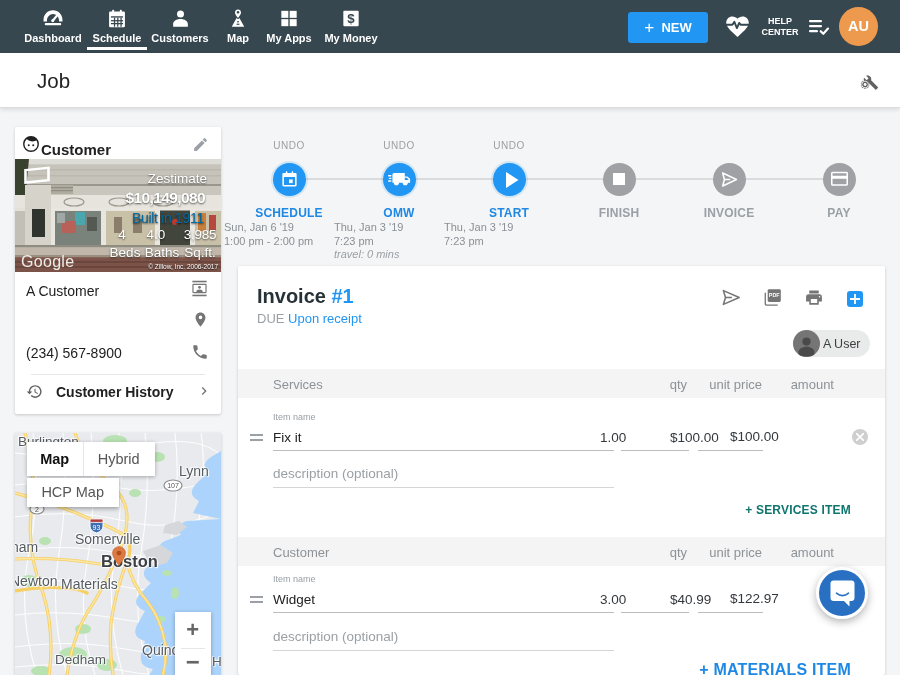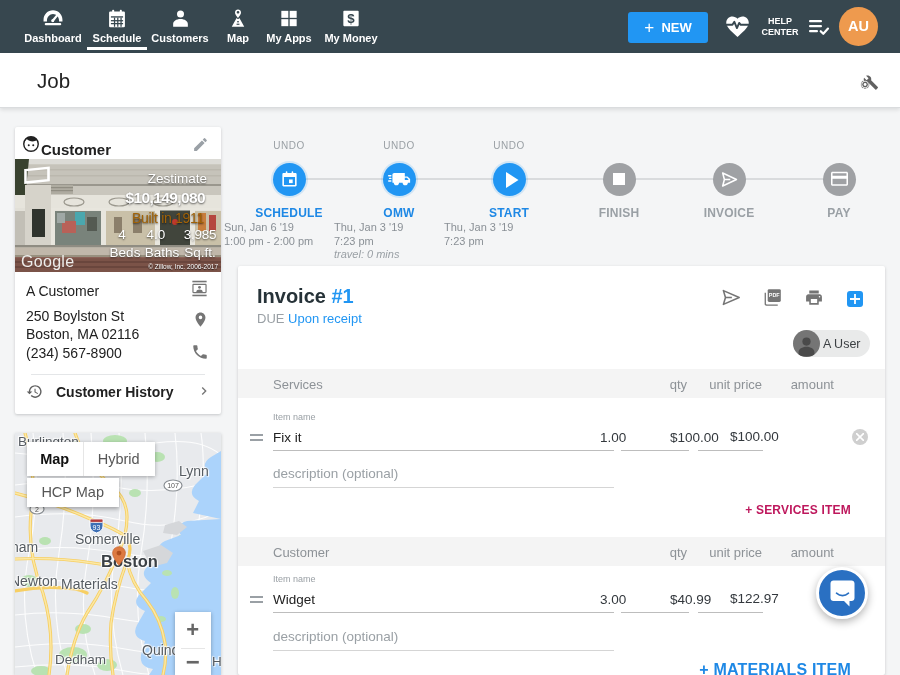--- a/index.html
+++ b/index.html
@@ -185,41 +185,40 @@
           <rect y="102" width="206" height="2"></rect>
           <rect y="107" width="206" height="2"></rect>
         </g>
     <rect y="98" width="206" height="1.2" fill="#8A6157"></rect>
   </svg>
   <svg class="abs" style="left:8px;top:7px;" width="28" height="20" viewBox="0 0 28 20">
     <path fill="none" stroke="#fff" stroke-width="2.6" d="M2.5 4.5 L25.5 2 L25.5 15.5 L2.5 18 Z" transform="scale(1,0.92)"></path>
   </svg>
   <div class="abs" style="right:14px;top:12px;color:#fff;font-size:13.5px;text-align:right;text-shadow:0 1px 2px rgba(0,0,0,.65);">Zestimate</div>
   <div class="abs" style="right:16px;top:30px;color:#fff;font-size:15.5px;font-weight:bold;letter-spacing:-.6px;text-align:right;text-shadow:0 1px 2px rgba(0,0,0,.65);">$10,149,080</div>
-  <div class="abs" style="right:17px;top:51px;color:#a16207;font-size:14px;letter-spacing:-.3px;text-align:right;text-shadow:0 1px 2px rgba(0,0,0,.65);">Built in 1911</div>
+  <div class="abs" style="right:17px;top:51px;color:#0369a1;font-size:14px;letter-spacing:-.3px;text-align:right;text-shadow:0 1px 2px rgba(0,0,0,.65);">Built in 1911</div>
   <div class="abs" style="left:92px;top:68px;width:30px;color:#fff;font-size:13.5px;text-align:center;text-shadow:0 1px 2px rgba(0,0,0,.65);">4</div>
   <div class="abs" style="left:126px;top:68px;width:30px;color:#fff;font-size:13.5px;text-align:center;text-shadow:0 1px 2px rgba(0,0,0,.65);">4.0</div>
   <div class="abs" style="left:165px;top:68px;width:40px;color:#fff;font-size:13.5px;letter-spacing:-.3px;text-align:center;text-shadow:0 1px 2px rgba(0,0,0,.65);">3,985</div>
   <div class="abs" style="left:93px;top:86px;width:34px;color:#fff;font-size:13.5px;text-align:center;text-shadow:0 1px 2px rgba(0,0,0,.65);">Beds</div>
   <div class="abs" style="left:128px;top:86px;width:38px;color:#fff;font-size:13.5px;text-align:center;text-shadow:0 1px 2px rgba(0,0,0,.65);">Baths</div>
   <div class="abs" style="left:166px;top:86px;width:38px;color:#fff;font-size:13.5px;text-align:center;text-shadow:0 1px 2px rgba(0,0,0,.65);">Sq.ft.</div>
   <div class="abs" style="left:6px;top:94px;color:#EDEDEB;font-size:16px;letter-spacing:.3px;">Google</div>
   <div class="abs" style="right:3px;top:104px;color:#fff;font-size:6.5px;text-shadow:0 1px 1px rgba(0,0,0,.8);">© Zillow, Inc. 2006-2017</div>
   </div>
 
   <div class="abs" style="left:26px;top:283px;font-size:14px;color:#212121;">A Customer</div>
   <div class="abs" style="left:190px;top:279px;"><svg width="19" height="19" viewBox="0 0 24 24" fill="#757575">
     <rect x="3" y="2.2" width="18" height="2"></rect>
         <rect x="3" y="19.8" width="18" height="2"></rect>
     <path d="M19 6H5c-1.1 0-2 .9-2 2v8c0 1.1.9 2 2 2h14c1.1 0 2-.9 2-2V8c0-1.1-.9-2-2-2zm0 10H5V8h14v8z" opacity=".001"></path>
     <path d="M19.5 6h-15C3.7 6 3 6.7 3 7.5v9c0 .8.7 1.5 1.5 1.5h15c.8 0 1.5-.7 1.5-1.5v-9c0-.8-.7-1.5-1.5-1.5zm0 10.5h-15v-9h15v9z"></path>
     <circle cx="12" cy="10.5" r="1.8"></circle>
         <path d="M12 13.2c-2.2 0-4 1.1-4 2.5v.8h8v-.8c0-1.4-1.8-2.5-4-2.5z"></path>
       </svg></div>
-  <div class="abs" style="left:26px;top:308px;font-size:14px;color:#212121;line-height:17.5px;">250 Boylston St<br>Boston, MA 02116</div>
   <div class="abs" style="left:192px;top:309px;"><svg width="17" height="21" viewBox="0 0 24 24" fill="#757575">
     <path d="M12 2C8.13 2 5 5.13 5 9c0 5.25 7 13 7 13s7-7.75 7-13c0-3.87-3.13-7-7-7zm0 9.5a2.5 2.5 0 0 1 0-5 2.5 2.5 0 0 1 0 5z"></path>
       </svg></div>
   <div class="abs" style="left:26px;top:345px;font-size:14px;color:#212121;">(234) 567-8900</div>
   <div class="abs" style="left:191px;top:343px;"><svg width="18" height="18" viewBox="0 0 24 24" fill="#757575">
     <path d="M6.62 10.79c1.44 2.83 3.76 5.14 6.59 6.59l2.2-2.21c.27-.27.67-.36 1.02-.24 1.12.37 2.33.57 3.57.57.55 0 1 .45 1 1V20c0 .55-.45 1-1 1-9.39 0-17-7.61-17-17 0-.55.45-1 1-1h3.5c.55 0 1 .45 1 1 0 1.25.2 2.45.57 3.57.11.35.03.74-.25 1.02l-2.2 2.2z"></path>
       </svg></div>
   <div class="abs" style="left:31px;top:374px;width:174px;height:1px;background:#E4E6E8;"></div>
   <div class="abs" style="left:26px;top:383px;"><svg width="17" height="17" viewBox="0 0 24 24">
     <path fill="#616161" d="M13 3c-4.97 0-9 4.03-9 9H1l3.89 3.89.07.14L9 12H6c0-3.87 3.13-7 7-7s7 3.13 7 7-3.13 7-7 7c-1.93 0-3.68-.79-4.94-2.06l-1.42 1.42C8.27 19.99 10.51 21 13 21c4.97 0 9-4.03 9-9s-4.03-9-9-9zm-1 5v5l4.28 2.54.72-1.21-3.5-2.08V8H12z"></path>
@@ -447,21 +446,21 @@
   <div class="abs" style="left:852px;top:429px;width:16px;height:16px;border-radius:50%;background:#CFCFCF;">
     <svg style="position:absolute;left:4px;top:4px;" width="8" height="8" viewBox="0 0 8 8">
         <path stroke="#fff" stroke-width="1.6" d="M0 0l8 8M8 0l-8 8"></path>
       </svg>
     </div>
   <div class="ulines" style="left:273px;top:450px;width:341px;"></div>
   <div class="ulines" style="left:621px;top:450px;width:68px;"></div>
   <div class="ulines" style="left:698px;top:450px;width:65px;"></div>
   <div class="abs" style="left:273px;top:466px;font-size:13.5px;color:#9aa0a5;">description (optional)</div>
   <div class="ulines" style="left:273px;top:487px;width:341px;background:#d5d5d5;"></div>
-  <div class="abs" style="left:650px;top:503px;width:201px;text-align:right;font-size:12px;font-weight:bold;color:#be185d;letter-spacing:.2px;">+ SERVICES ITEM</div>
+  <div class="abs" style="left:650px;top:503px;width:201px;text-align:right;font-size:12px;font-weight:bold;color:#0f766e;letter-spacing:.2px;">+ SERVICES ITEM</div>
 
   <div class="abs" style="left:238px;top:537px;width:647px;height:29px;background:#F4F4F4;"></div>
   <div class="colhead" style="left:273px;top:545px;">Customer</div>
   <div class="colhead" style="left:600px;top:545px;width:87px;text-align:right;">qty</div>
   <div class="colhead" style="left:660px;top:545px;width:102px;text-align:right;">unit price</div>
   <div class="colhead" style="left:730px;top:545px;width:104px;text-align:right;">amount</div>
 
   <div class="abs" style="left:250px;top:596px;width:13px;height:2px;background:#9aa0a5;"></div>
   <div class="abs" style="left:250px;top:601px;width:13px;height:2px;background:#9aa0a5;"></div>
   <div class="abs" style="left:273px;top:574px;font-size:9px;color:#9aa0a5;">Item name</div>

